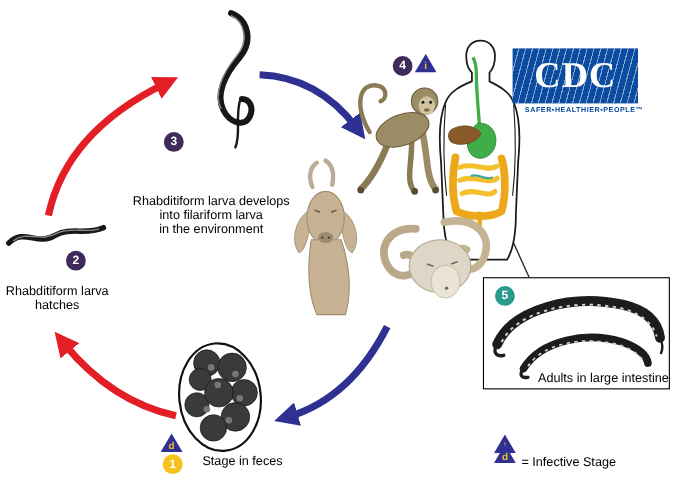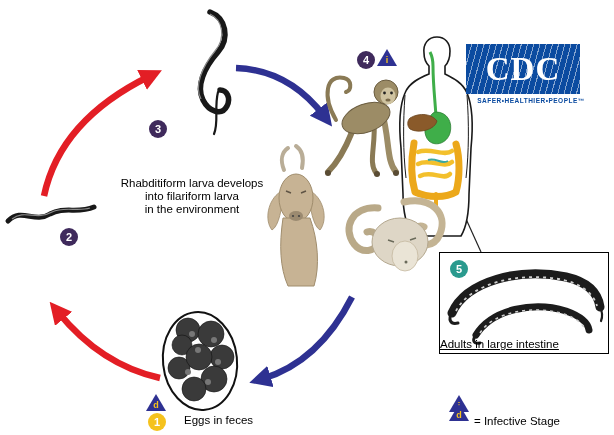--- a/index.html
+++ b/index.html
@@ -24,21 +24,21 @@
     color:#000;
   }
   .center{text-align:center;}
   
   .tri{position:absolute;}
   
   .stage5-box{
     position:absolute;left:439px;top:252px;width:170px;height:102px;
     border:1.5px solid #000;background:#fff;box-sizing:border-box;
   }
-  .stage5-box .caption{left:0;right:0;bottom:2px;position:absolute;text-align:left;text-decoration:underline;}
+  .stage5-box .caption{left:0;right:0;bottom:2px;position:absolute;text-align:right;}
   
   .cdc-logo{position:absolute;left:466px;top:4px;width:130px;margin-top:40px;}
   .cdc-box{
     width:114px;height:50px;background-color:var(--c-cdc);
     background-image:repeating-linear-gradient(105deg,
       rgba(255,255,255,0) 0px, rgba(255,255,255,0) 5px,
       rgba(255,255,255,0.5) 5px, rgba(255,255,255,0.5) 6px);
     display:flex;align-items:center;justify-content:center;
     color:#fff;font-size:33px;font-weight:bold;letter-spacing:1px;
     font-family:"Liberation Serif",serif;
@@ -179,21 +179,23 @@
 
   <svg class="tri" style="left:146px;top:394px;" width="20" height="17">
     <polygon points="10,0 20,17 0,17" fill="var(--c-navy)"></polygon>
     <text x="10" y="14" text-anchor="middle" font-size="9" font-weight="bold" fill="var(--c-gold)">d</text>
   </svg>
   <svg class="tri" style="left:377px;top:49px;" width="20" height="17">
     <polygon points="10,0 20,17 0,17" fill="var(--c-navy)"></polygon>
     <text x="10" y="14" text-anchor="middle" font-size="9" font-weight="bold" fill="var(--c-gold)">i</text>
   </svg>
 
-  <div class="caption" style="left:184px;top:414px;">Eggs in feces</div>
+  <div class="caption" style="left:184px;top:414px;">Stage in feces</div>
+  <div class="caption center" style="left:0px;top:259px;width:104px;">Rhabditiform larva
+hatches</div>
   <div class="caption center" style="left:102px;top:149px;width:180px;margin-top:28px;">Rhabditiform larva develops
 into filariform larva
 in the environment</div>
 
   <div class="cdc-logo">
     <div class="cdc-box">CDC</div>
     <div class="cdc-tagline">SAFER•HEALTHIER•PEOPLE™</div>
   </div>
 
   <div class="legend-row" style="left:449px;top:379px;">

